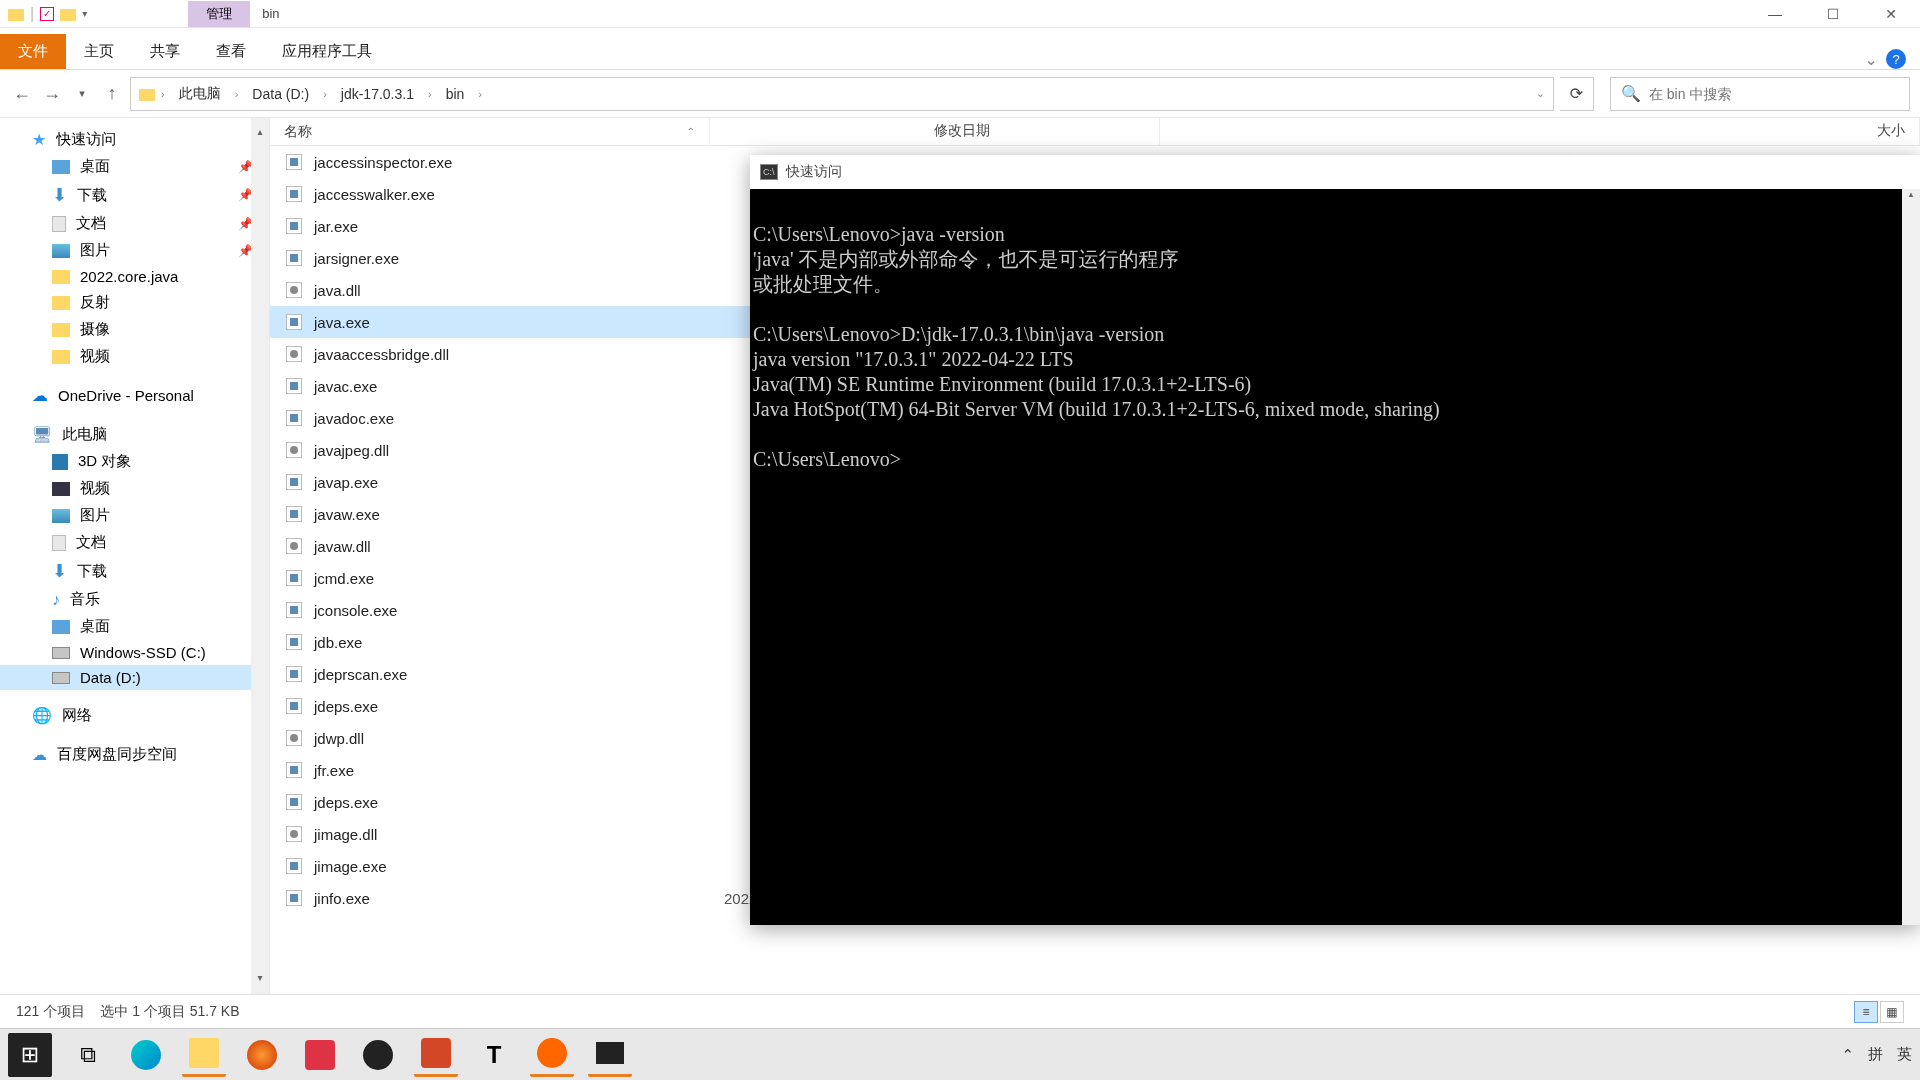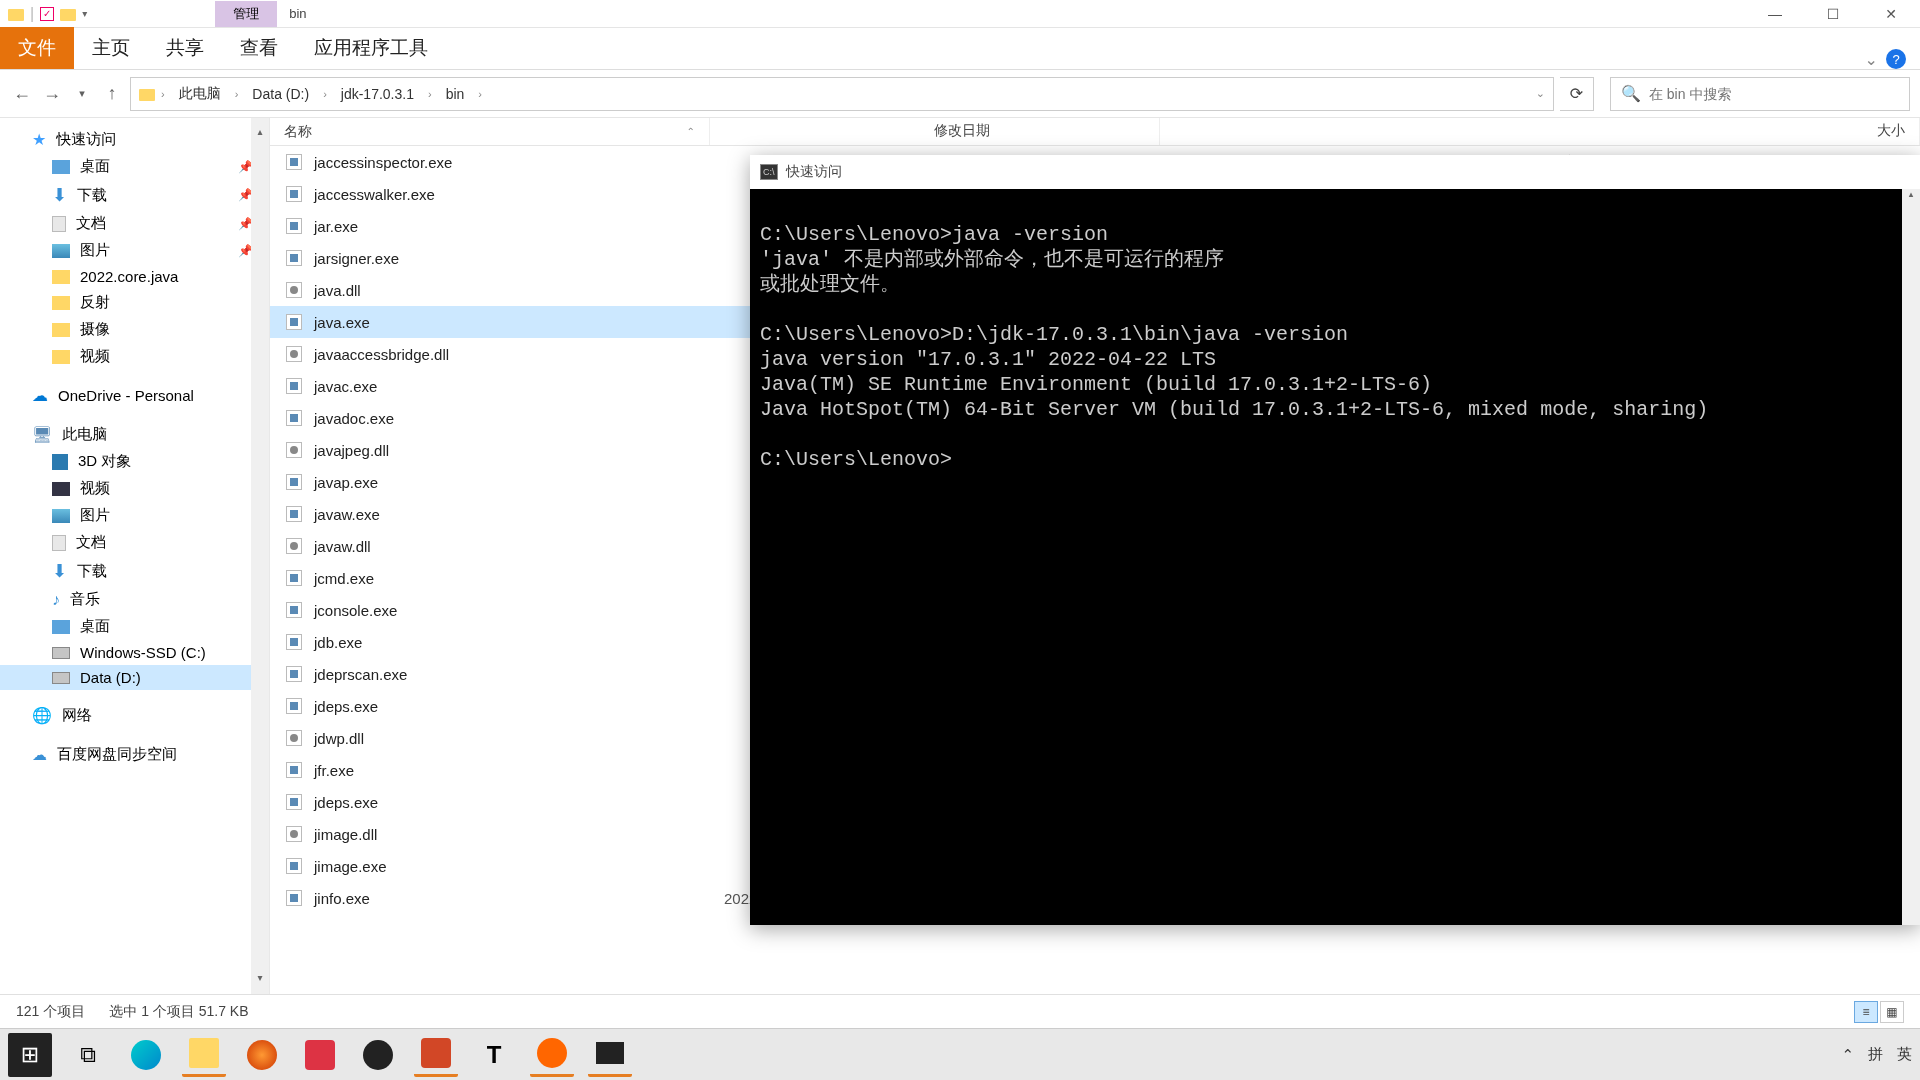--- a/index.html
+++ b/index.html
@@ -3,28 +3,28 @@
 <meta charset="utf-8">
 <style>
 * { margin: 0; padding: 0; box-sizing: border-box; font-family: "Segoe UI", "Microsoft YaHei", sans-serif; }
 body { width: 1920px; height: 1080px; background: #f0f0f0; overflow: hidden; position: relative; }
 
 
 .titlebar { height: 28px; background: #fff; display: flex; align-items: center; border-bottom: 1px solid #e5e5e5; }
 .titlebar .icons { display: flex; gap: 6px; padding: 0 8px; align-items: center; }
 .mini-icon { width: 16px; height: 16px; display: inline-block; }
 .folder-ico { background: #ffd766; border-radius: 1px; width:16px; height:12px; margin-top:2px;}
-.titlebar .mgmt-tab { background: #d9c4e5; padding: 4px 18px; font-size: 13px; margin-left: 120px;}
+.titlebar .mgmt-tab { background: #d9c4e5; padding: 4px 18px; font-size: 13px; margin-left: 93px;}
 .titlebar .wintitle { padding: 4px 12px; font-size: 13px; color:#444;}
 .titlebar .winbtns { margin-left: auto; display: flex; }
 .titlebar .winbtns div { width: 58px; height: 28px; display:flex; align-items:center; justify-content:center; color:#555; font-size:14px;}
 
 
 .ribbon { height: 42px; background: #fff; display: flex; align-items:flex-end; border-bottom:1px solid #ddd;}
-.ribbon .tab { padding: 8px 18px; font-size: 19px; color:#222;}
+.ribbon .tab { padding: 8px 18px; font-size: 15px; color:#222;}
 .ribbon .tab.active { background:#e6720c; color:#fff;}
 .ribbon .help { margin-left:auto; display:flex; align-items:center; gap:8px; padding:0 14px;}
 .circle-q { width:20px; height:20px; border-radius:50%; background:#1a73e8; color:#fff; font-size:13px; display:flex; align-items:center; justify-content:center;}
 
 
 .navbar { height: 48px; background:#fff; display:flex; align-items:center; padding:0 10px; gap:6px; border-bottom:1px solid #e5e5e5;}
 .nav-arrow { width:24px; height:24px; display:flex; align-items:center; justify-content:center; color:#606060; font-size:18px;}
 .addr-box { flex:1; height:34px; border:1px solid #ccc; border-radius:0; display:flex; align-items:center; padding:0 8px; gap:4px; background:#fff;}
 .addr-box .crumb { padding:2px 8px; font-size:14px; color:#333; display:flex; align-items:center;}
 .addr-box .sep { color:#888; font-size:11px; padding:0 2px;}
@@ -79,26 +79,26 @@
 .dll-ico::after{content:''; position:absolute; inset:3px; background:#888; border-radius:50%;}
 .file-row .f-name { flex:0 0 410px;}
 .file-row .f-date { flex:0 0 240px; color:#555;}
 .file-row .f-type { flex:0 0 200px; color:#555;}
 .file-row .f-size { flex:0 0 130px; text-align:right; color:#555;}
 
 
 .cmd-window { position:absolute; left:750px; top:155px; width:1170px; height:770px; background:#000; z-index:50; box-shadow:0 4px 20px rgba(0,0,0,0.35);}
 .cmd-title { height:34px; background:#fff; display:flex; align-items:center; padding:0 10px; gap:8px; font-size:14px; color:#444;}
 .cmd-title .cmd-ico { width:18px; height:16px; background:#333; border:1px solid #888; color:#ccc; font-size:9px; display:flex; align-items:center; padding-left:2px;}
-.cmd-body { padding:8px 10px; font-family:Liberation Mono, monospace; font-size:20px; line-height:1.25; color:#ccc; white-space:pre; letter-spacing:0;}
+.cmd-body { padding:8px 3px; font-family:Liberation Serif, serif; font-size:20px; line-height:1.25; color:#ccc; white-space:pre; letter-spacing:0;}
 .cmd-scrollbar { position:absolute; right:0; top:34px; bottom:0; width:18px; background:#f0f0f0;}
 .cmd-scrollbar::before{content:'▴'; position:absolute; top:0; left:0; right:0; text-align:center; font-size:9px; color:#666;}
 
 
-.statusbar { height:34px; background:#fff; border-top:1px solid #e0e0e0; display:flex; align-items:center; padding:0 16px; font-size:14px; color:#444; gap:24px;}
+.statusbar { height:34px; background:#fff; border-top:1px solid #e0e0e0; display:flex; align-items:center; padding:0 16px; font-size:14px; color:#444; gap:15px;}
 .statusbar .view-btns { margin-left:auto; display:flex; gap:2px;}
 .statusbar .vb { width:24px; height:22px; border:1px solid #ccc; display:flex; align-items:center; justify-content:center; font-size:12px;}
 .statusbar .vb.active{ background:#cce8ff; border-color:#6aa8e0;}
 
 
 .taskbar { height:52px; background:#e8e8e8; border-top:1px solid #ccc; display:flex; align-items:center; padding:0 8px; gap:14px; position:relative;}
 .task-btn { width:44px; height:44px; display:flex; align-items:center; justify-content:center; font-size:22px; border-radius:2px;}
 .task-btn.active { border-bottom:3px solid #e67e22;}
 .task-start { background:#222; color:#fff;}
 .tray { margin-left:auto; display:flex; align-items:center; gap:14px; color:#333; font-size:15px;}

